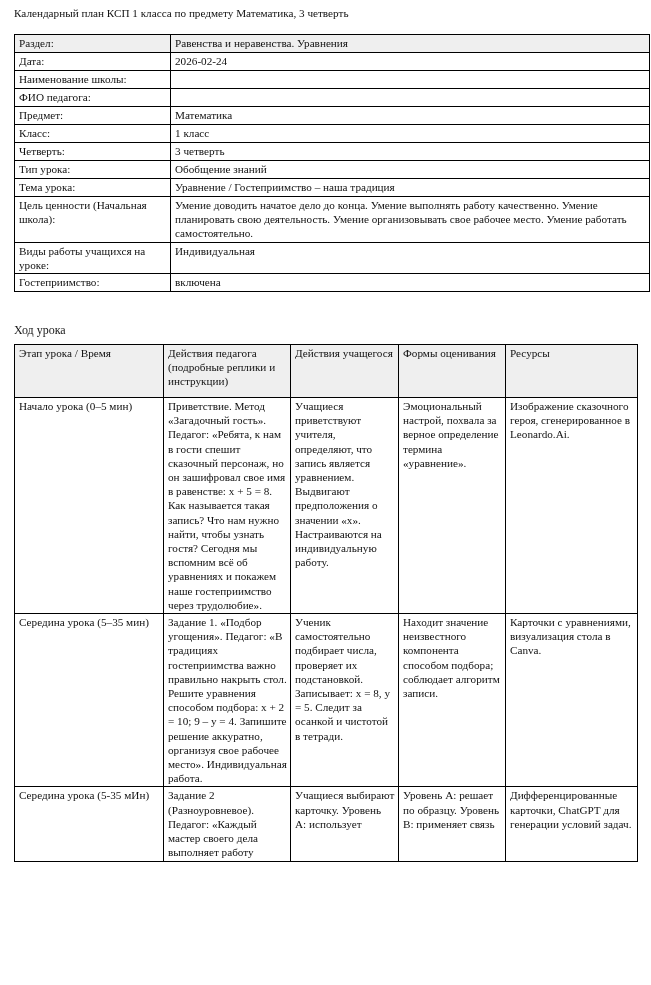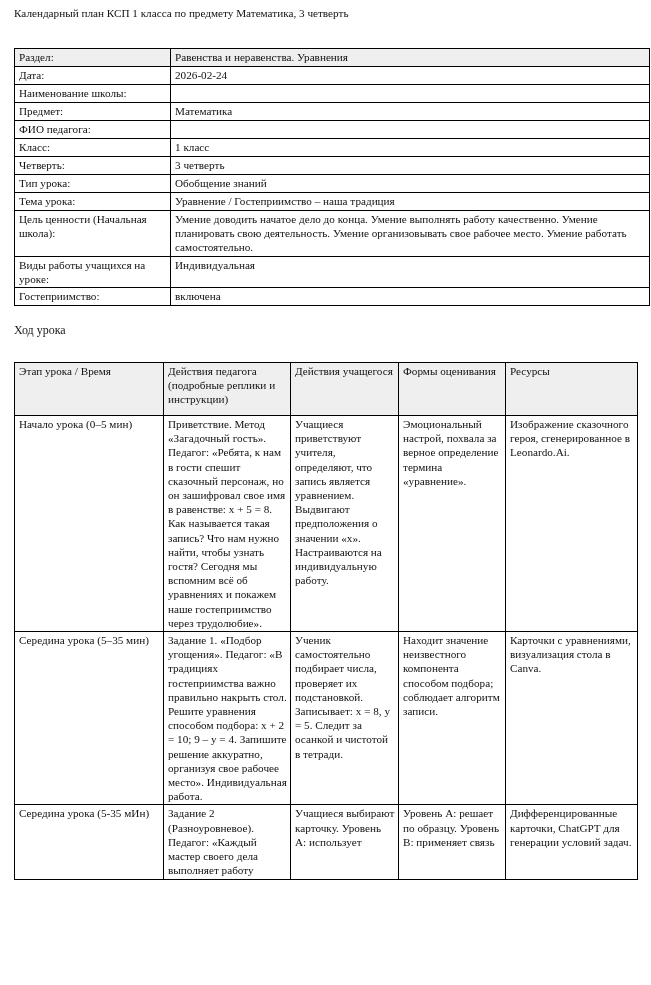--- a/index.html
+++ b/index.html
@@ -49,42 +49,42 @@
     text-align: left;
     font-weight: normal;
     word-wrap: break-word;
     overflow-wrap: break-word;
     hyphens: none;
   }
 
   
   #info-table {
     left: 14px;
-    top: 48px;
+    top: 34px;
     width: 623px;
   }
   #info-table td.k { width: 148px; }
   #info-table td.v { width: 471px; margin-top: 48px; }
   #info-table tr.shaded td { background: #efefef; }
   #info-table td { height: 15px; }
 
   
   .section-caption {
     position: absolute;
     left: 14px;
     top: 323px;
     font-size: 12px;
     line-height: 14px;
     white-space: nowrap;
   }
 
   
   #flow-table {
     left: 14px;
-    top: 362px;
+    top: 344px;
     width: 623px;
   }
   #flow-table col.c0 { width: 149px; }
   #flow-table col.c1 { width: 127px; }
   #flow-table col.c2 { width: 108px; }
   #flow-table col.c3 { width: 107px; }
   #flow-table col.c4 { width: 132px; }
   #flow-table thead th {
     background: #efefef;
     height: 50px;
@@ -109,26 +109,26 @@
         </tr>
         <tr>
           <td class="k">Дата:</td>
           <td class="v">2026-02-24</td>
         </tr>
         <tr>
           <td class="k">Наименование школы:</td>
           <td class="v"></td>
         </tr>
         <tr>
+          <td class="k">ФИО педагога:</td>
+          <td class="v"></td>
+        </tr>
+        <tr>
           <td class="k">Предмет:</td>
           <td class="v">Математика</td>
-        </tr>
-        <tr>
-          <td class="k">ФИО педагога:</td>
-          <td class="v"></td>
         </tr>
         <tr>
           <td class="k">Класс:</td>
           <td class="v">1 класс</td>
         </tr>
         <tr>
           <td class="k">Четверть:</td>
           <td class="v">3 четверть</td>
         </tr>
         <tr>

